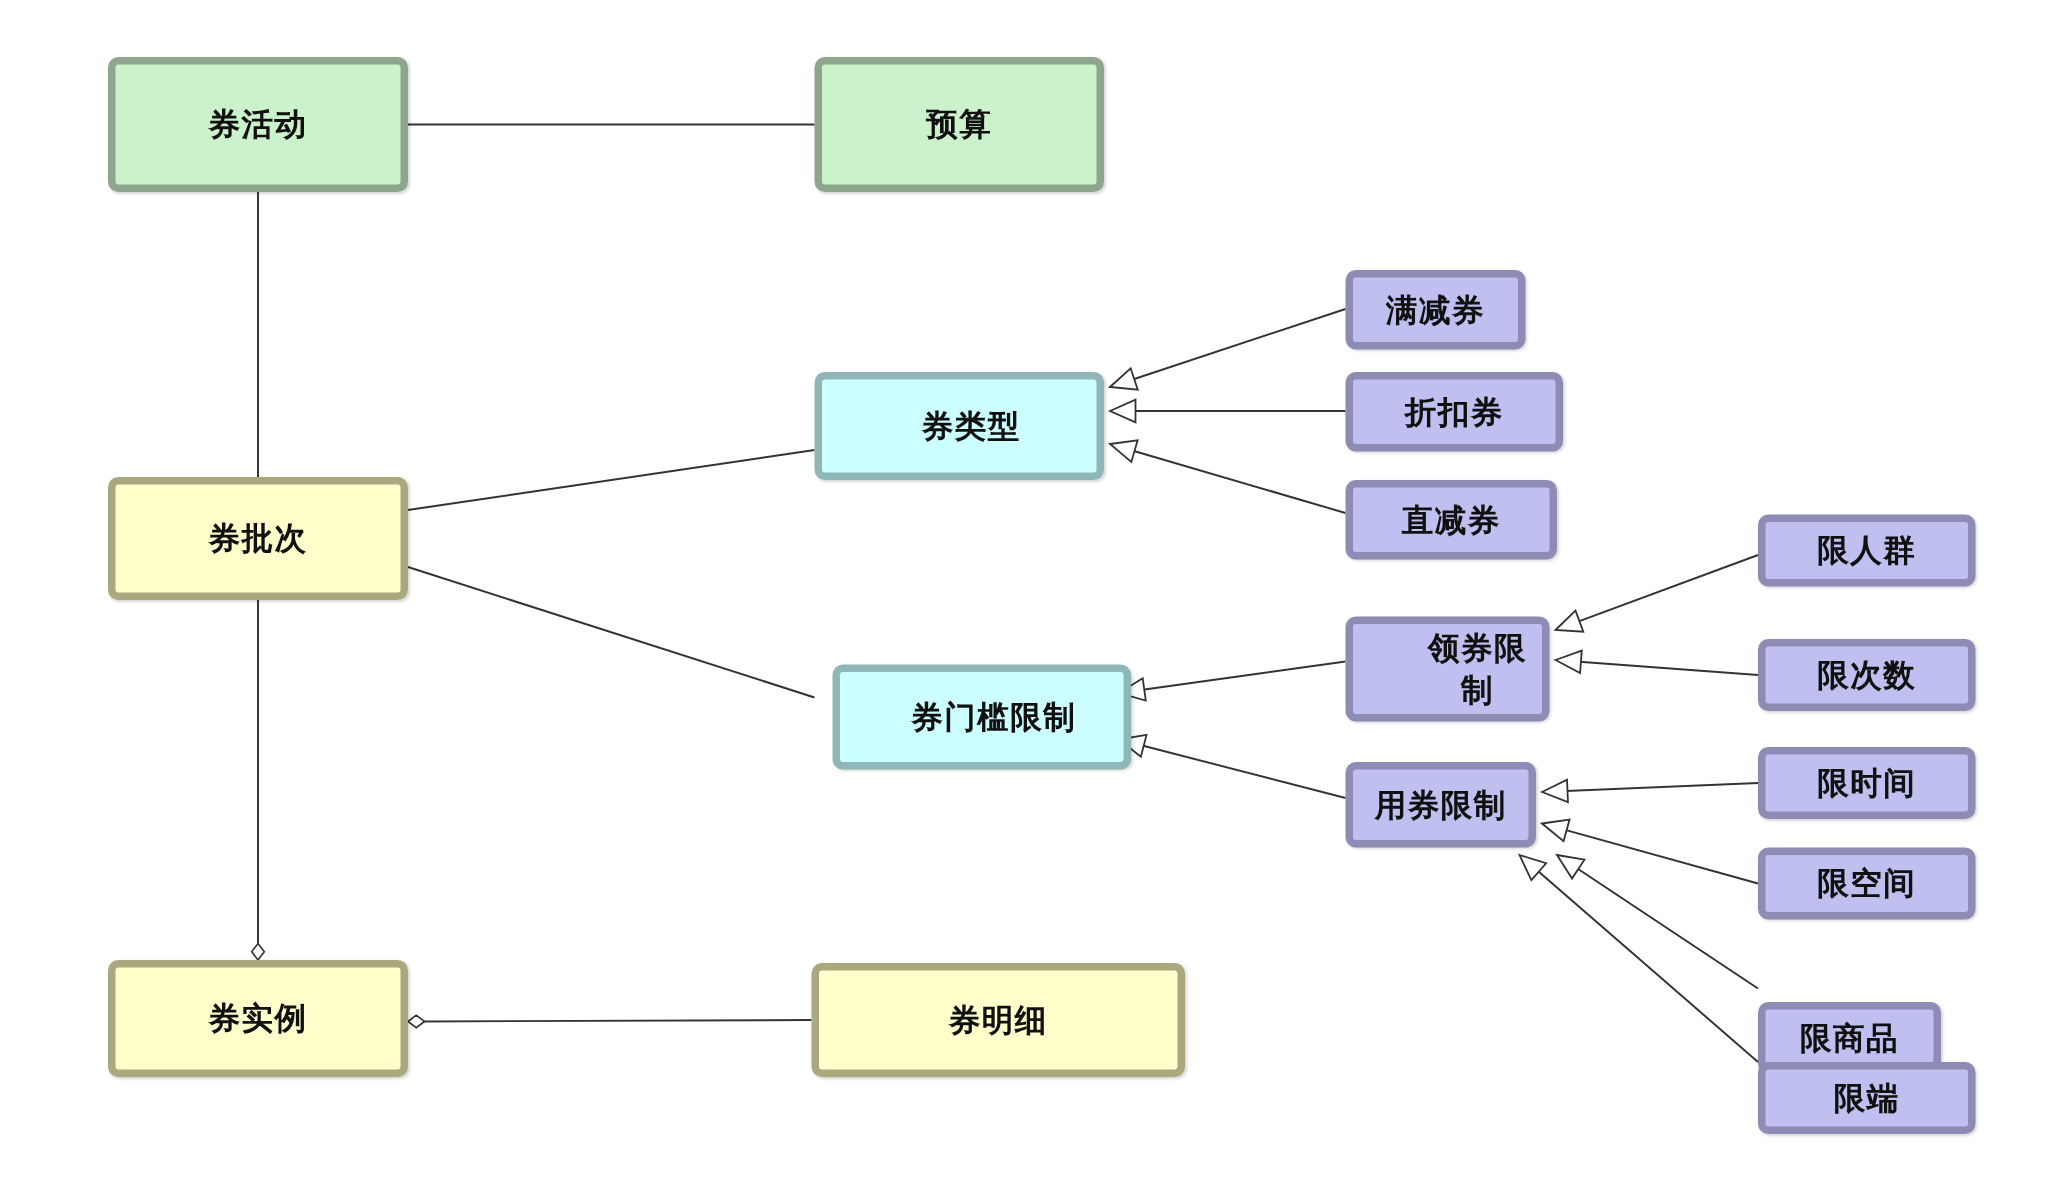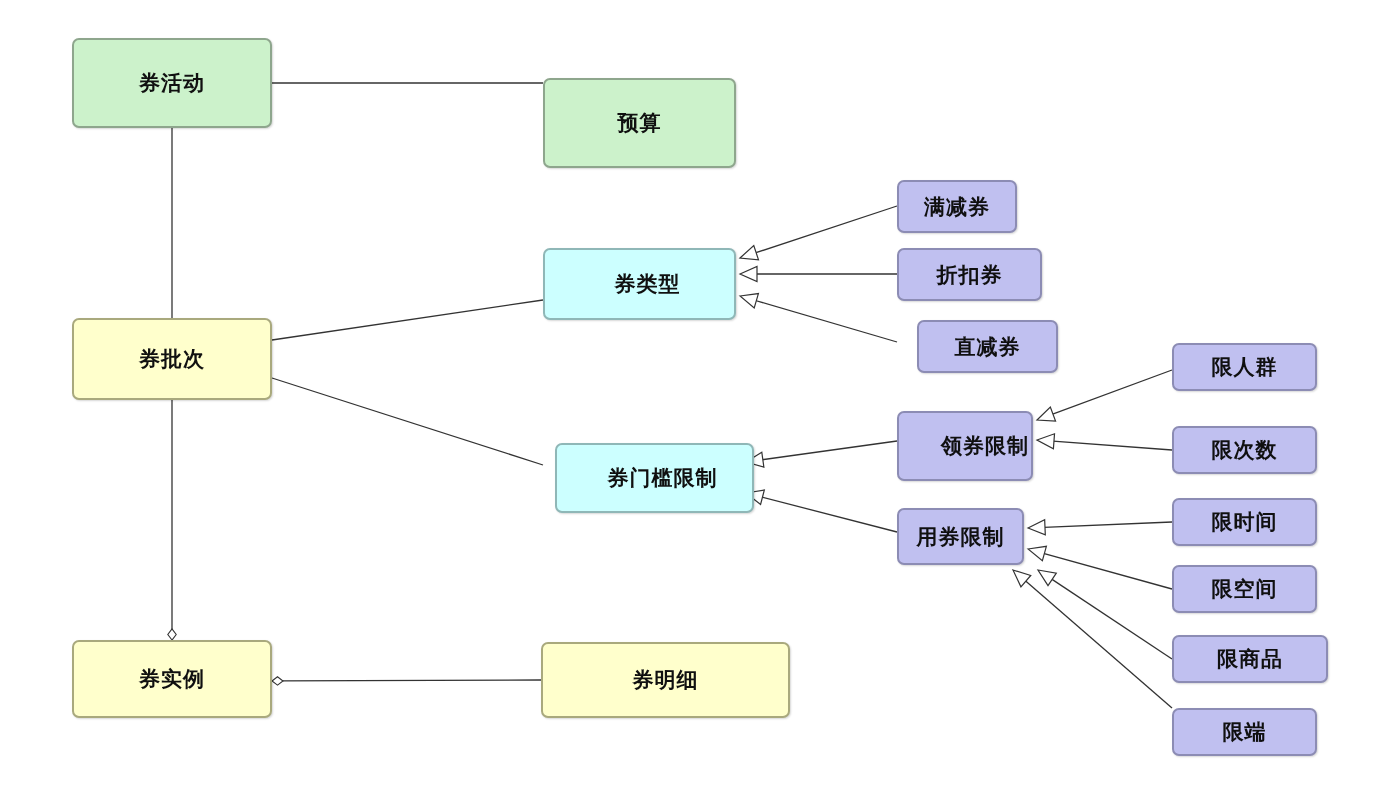--- a/index.html
+++ b/index.html
@@ -20,21 +20,21 @@
     position: absolute;
     left: 0;
     top: 0;
     width: 1376px;
     height: 802px;
     pointer-events: none;
   }
   .node {
     position: absolute;
     box-sizing: border-box;
-    border: 2px solid #ec4899;
+    border: 5px solid #ec4899;
     border-radius: 7px;
     display: flex;
     align-items: center;
     justify-content: center;
     color: #101010;
     font-size: 21px;
     font-weight: 700;
     letter-spacing: 1px;
     text-align: center;
     box-shadow: 1px 1px 2px rgba(0,0,0,0.16);
@@ -82,36 +82,36 @@
       <line x1="1172" y1="659" x2="1051.3280869739192" y2="578.8522368707374" stroke="#333333" stroke-width="1.3"></line>
       <polygon points="1038,570 1056.3105784429474,573.1579609061339 1048.011606376631,585.6530424441833" fill="#ffffff" stroke="#333333" stroke-width="1.2" stroke-linejoin="miter"></polygon>
       <line x1="1172" y1="708" x2="1025.0834996779495" y2="580.4875657582203" stroke="#333333" stroke-width="1.3"></line>
       <polygon points="1013,570 1030.754764856987,575.4788981440702 1020.9226719586555,586.8071790921479" fill="#ffffff" stroke="#333333" stroke-width="1.2" stroke-linejoin="miter"></polygon>
     </svg>
 
   <div id="nodes">
       <div class="node green" style="left: 72px; top: 38px; width: 200px; height: 90px;">
         <span class="label">券活动</span>
       </div>
-      <div class="node green" style="left: 543px; top: 38px; width: 193px; height: 90px; margin-top: 40px;">
+      <div class="node green" style="left: 543px; top: 38px; width: 193px; height: 90px;">
         <span class="label">预算</span>
       </div>
       <div class="node yellow" style="left: 72px; top: 318px; width: 200px; height: 82px;">
         <span class="label">券批次</span>
       </div>
       <div class="node cyan" style="left: 543px; top: 248px; width: 193px; height: 72px;">
         <span class="label">券类型</span>
       </div>
       <div class="node purple" style="left: 897px; top: 180px; width: 120px; height: 53px; align-items: center;">
         <span class="label">满减券</span>
       </div>
       <div class="node purple" style="left: 897px; top: 248px; width: 145px; height: 53px;">
         <span class="label">折扣券</span>
       </div>
-      <div class="node purple" style="left: 897px; top: 320px; width: 141px; height: 53px; margin-left: 20px;">
+      <div class="node purple" style="left: 897px; top: 320px; width: 141px; height: 53px;">
         <span class="label">直减券</span>
       </div>
       <div class="node cyan" style="left: 543px; top: 443px; width: 199px; height: 70px; margin-left: 12px;">
         <span class="label">券门槛限制</span>
       </div>
       <div class="node purple" style="left: 897px; top: 411px; width: 136px; height: 70px; padding-left: 40px;">
         <span class="label">领券限制</span>
       </div>
       <div class="node purple" style="left: 897px; top: 508px; width: 127px; height: 57px;">
         <span class="label">用券限制</span>
@@ -121,21 +121,21 @@
       </div>
       <div class="node purple" style="left: 1172px; top: 426px; width: 145px; height: 48px;">
         <span class="label">限次数</span>
       </div>
       <div class="node purple" style="left: 1172px; top: 498px; width: 145px; height: 48px;">
         <span class="label">限时间</span>
       </div>
       <div class="node purple" style="left: 1172px; top: 565px; width: 145px; height: 48px;">
         <span class="label">限空间</span>
       </div>
-      <div class="node purple" style="left: 1172px; top: 635px; width: 156px; height: 48px;">
+      <div class="node purple" style="left: 1172px; top: 668px; width: 122px; height: 48px;">
         <span class="label">限商品</span>
       </div>
       <div class="node purple" style="left: 1172px; top: 708px; width: 145px; height: 48px;">
         <span class="label">限端</span>
       </div>
       <div class="node yellow" style="left: 72px; top: 640px; width: 200px; height: 78px;">
         <span class="label">券实例</span>
       </div>
       <div class="node yellow" style="left: 541px; top: 642px; width: 249px; height: 76px;">
         <span class="label">券明细</span>

